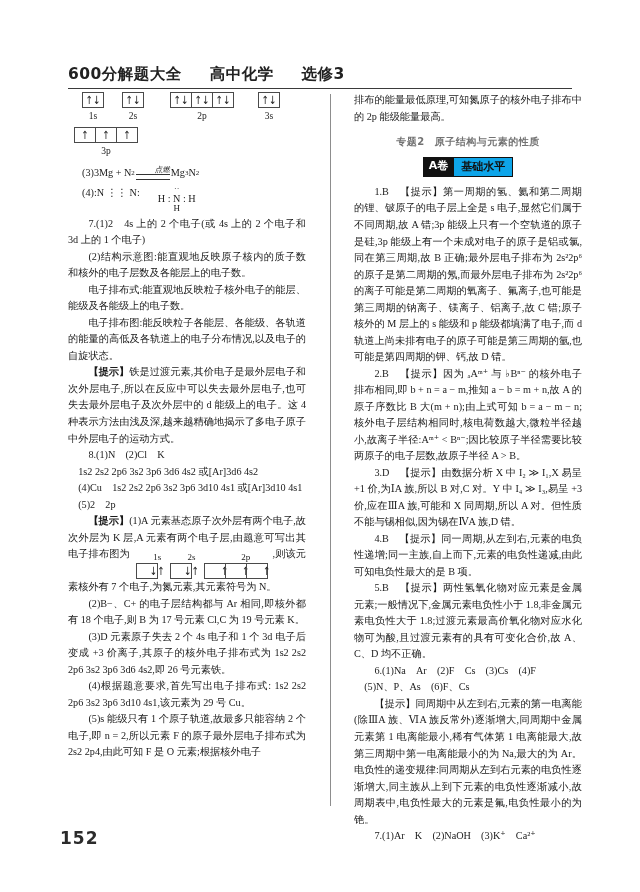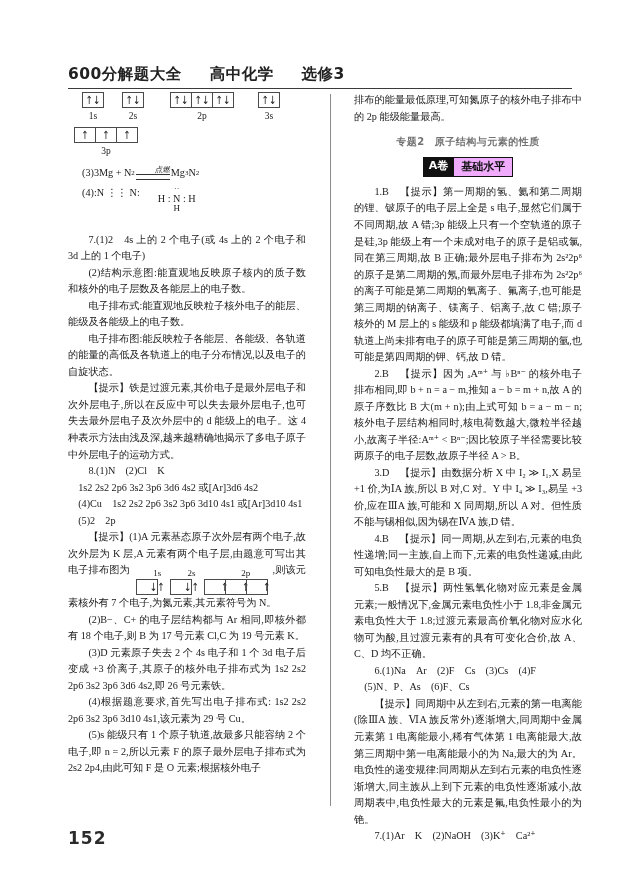--- a/index.html
+++ b/index.html
@@ -85,32 +85,32 @@
     white-space:nowrap;
   }
   .sect-title .sp{display:inline-block;width:10px;}
   .badge-wrap{margin-top:7px;display:flex;justify-content:center;align-items:stretch;}
   .badge-a{
     background:#111;color:#fff;font-weight:bold;
     font-family:"DejaVu Sans","Liberation Sans",sans-serif;
     font-size:11px;padding:2px 6px;line-height:1.25;
   }
   .badge-b{
-    background:#f0abfc;color:#111;font-weight:bold;
+    background:#0ea5e9;color:#111;font-weight:bold;
     font-family:"DejaVu Sans","Liberation Sans",sans-serif;
     font-size:11px;padding:2px 7px;line-height:1.25;
     border:1px solid #111;border-left:none;
   }
   .after-badge{margin-top:7px;}
 
-  .tip{font-weight:normal;}
+  .tip{font-weight:bold;}
 
   
   .pageno{
-    position:absolute;left:68px;top:828px;
+    position:absolute;left:60px;top:828px;
     font-family:"DejaVu Sans","Liberation Sans",sans-serif;
     font-size:17px;font-weight:bold;color:#2b2b2b;letter-spacing:1px;
   }
 </style>
 </head>
 <body>
 
 <div class="page">
 
   <div class="runhead">
@@ -207,21 +207,21 @@
       <div style="padding-left:14px;margin-top:4px;display:flex;align-items:flex-start;">
         <span>(4)</span>
         <span style="margin-right:18px;">:N ⋮⋮ N:</span>
         <span style="display:inline-flex;flex-direction:column;align-items:center;line-height:1.05;">
           <span style="font-size:8px;">··</span>
           <span>H : N : H</span>
           <span style="font-size:9px;">H</span>
         </span>
       </div>
 
-      <p class="ind" style="margin-top:18px;">7.(1)2　4s 上的 2 个电子(或 4s 上的 2 个电子和 3d 上的 1 个电子)</p>
+      <p class="ind" style="margin-top:2px;">7.(1)2　4s 上的 2 个电子(或 4s 上的 2 个电子和 3d 上的 1 个电子)</p>
       <p class="ind">(2)结构示意图:能直观地反映原子核内的质子数和核外的电子层数及各能层上的电子数。</p>
       <p class="ind">电子排布式:能直观地反映粒子核外电子的能层、能级及各能级上的电子数。</p>
       <p class="ind">电子排布图:能反映粒子各能层、各能级、各轨道的能量的高低及各轨道上的电子分布情况,以及电子的自旋状态。</p>
       <p class="ind"><span class="tip">【提示】</span><span>铁是过渡元素,其价电子是最外层电子和次外层电子,所以在反应中可以失去最外层电子,也可失去最外层电子及次外层中的 d 能级上的电子。这 4 种表示方法由浅及深,越来越精确地揭示了多电子原子中外层电子的运动方式。</span></p>
 
       <p class="ind">8.(1)N　(2)Cl　K</p>
       <p class="ind1" style="text-indent:1em;font-family:Liberation Serif, serif;">1s2 2s2 2p6 3s2 3p6 3d6 4s2 或[Ar]3d6 4s2</p>
       <p class="ind1" style="text-indent:1em;">(4)Cu　1s2 2s2 2p6 3s2 3p6 3d10 4s1 或[Ar]3d10 4s1</p>
       <p class="ind1" style="text-indent:1em;">(5)2　2p</p>
 

